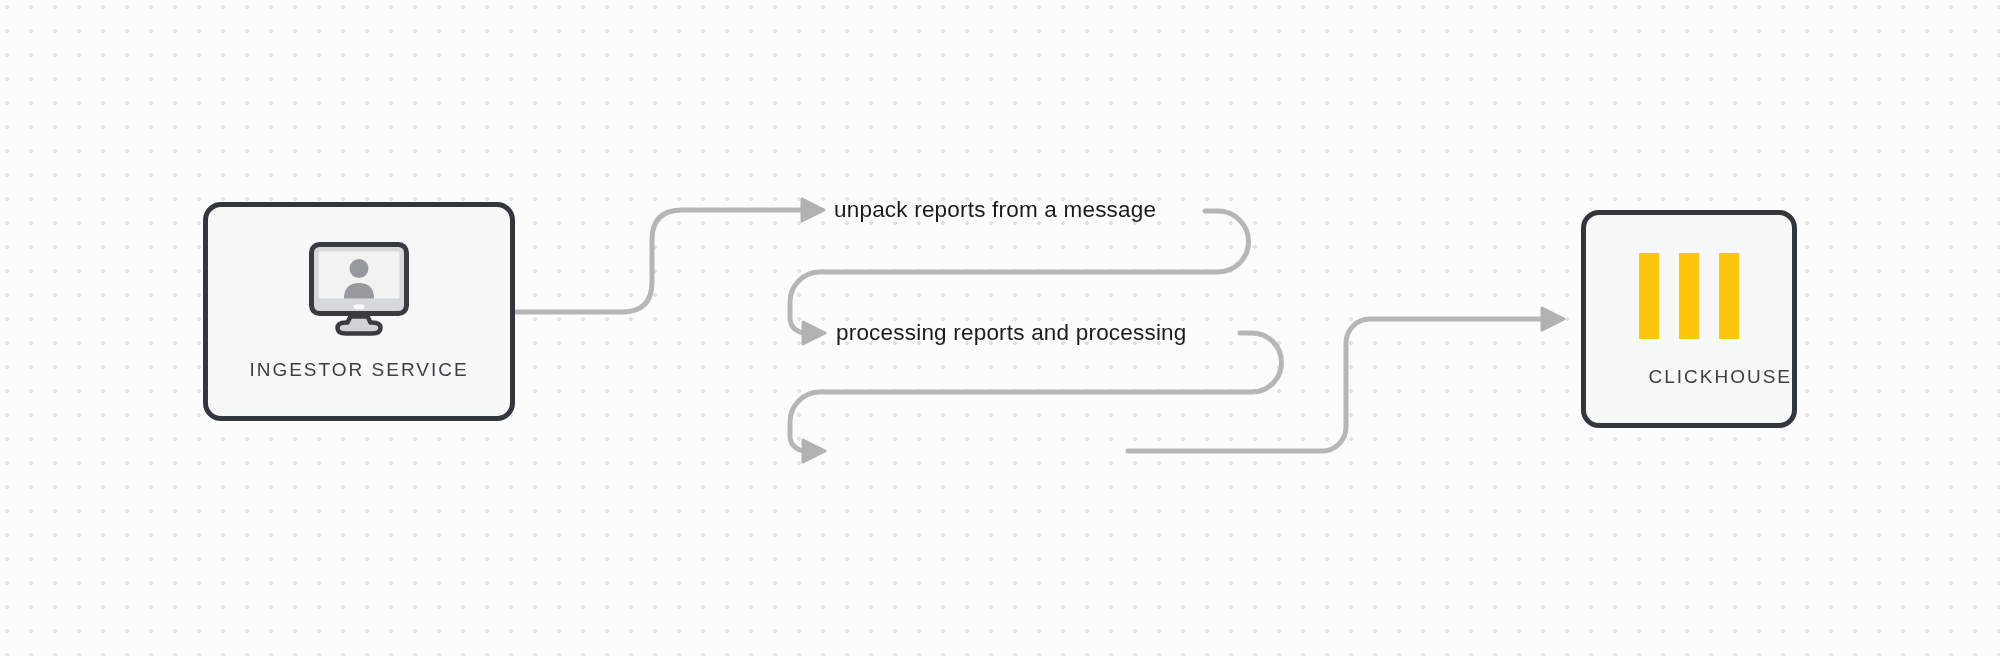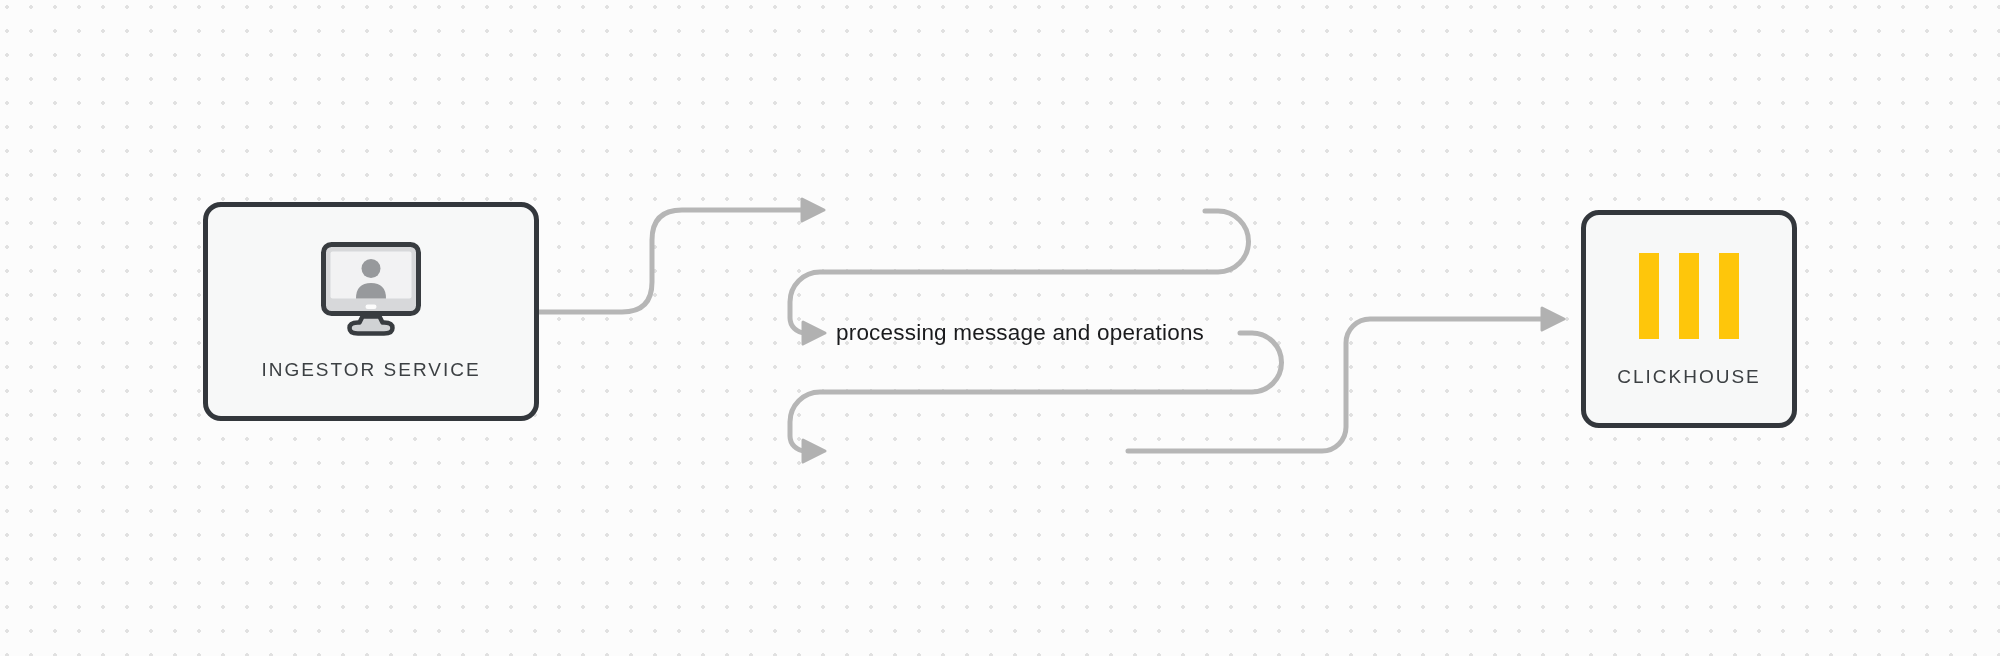--- a/index.html
+++ b/index.html
@@ -38,38 +38,38 @@
   }
   .node {
     position: absolute;
     box-sizing: border-box;
     background: #f7f8f8;
     border: 5px solid #33373c;
     border-radius: 18px;
   }
   .node-ingestor {
     left: 203px; top: 202px;
-    width: 336px; height: 219px;
+    width: 312px; height: 219px;
   }
   .node-clickhouse {
     left: 1581px; top: 210px;
     width: 216px; height: 218px;
   }
   .node-label {
     position: absolute;
     left: 0; right: 0;
     text-align: center;
     transform: translateY(-50%);
     font-size: 19px;
     letter-spacing: 2px;
     color: #3c4043;
     white-space: nowrap;
   }
   .node-ingestor .node-label { top: 163px; }
-  .node-clickhouse .node-label { top: 162px; }
+  .node-clickhouse .node-label { top: 162px; text-align: right; }
   .monitor-icon {
     position: absolute;
     left: 50%; top: 35px;
     transform: translateX(-50%);
     display: block;
   }
   .ch-bars {
     position: absolute;
     left: 50%; top: 38px;
     transform: translateX(-50%);
@@ -127,15 +127,16 @@
 
   <div class="node node-clickhouse">
     <div class="ch-bars">
       <div class="ch-bar"></div>
       <div class="ch-bar"></div>
       <div class="ch-bar"></div>
     </div>
     <div class="node-label">CLICKHOUSE</div>
   </div>
 
-  <div class="step-label step-2">processing message and operations</div>
+  <div class="step-label step-1">unpack reports from a message</div>
+  <div class="step-label step-2">processing reports and processing</div>
 
 </div>
 
 </body></html>

